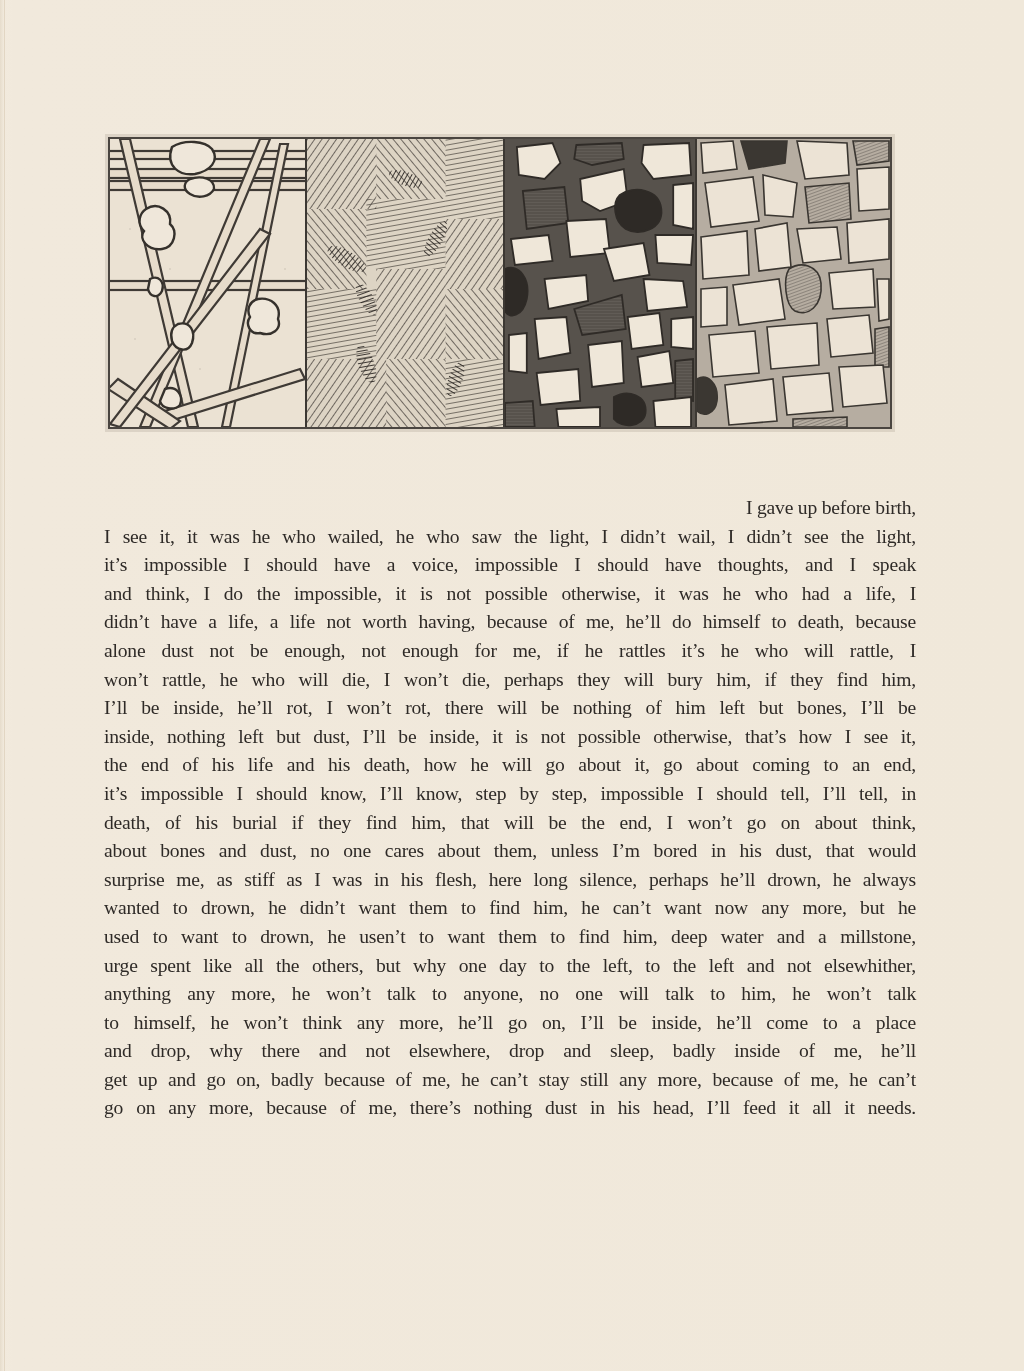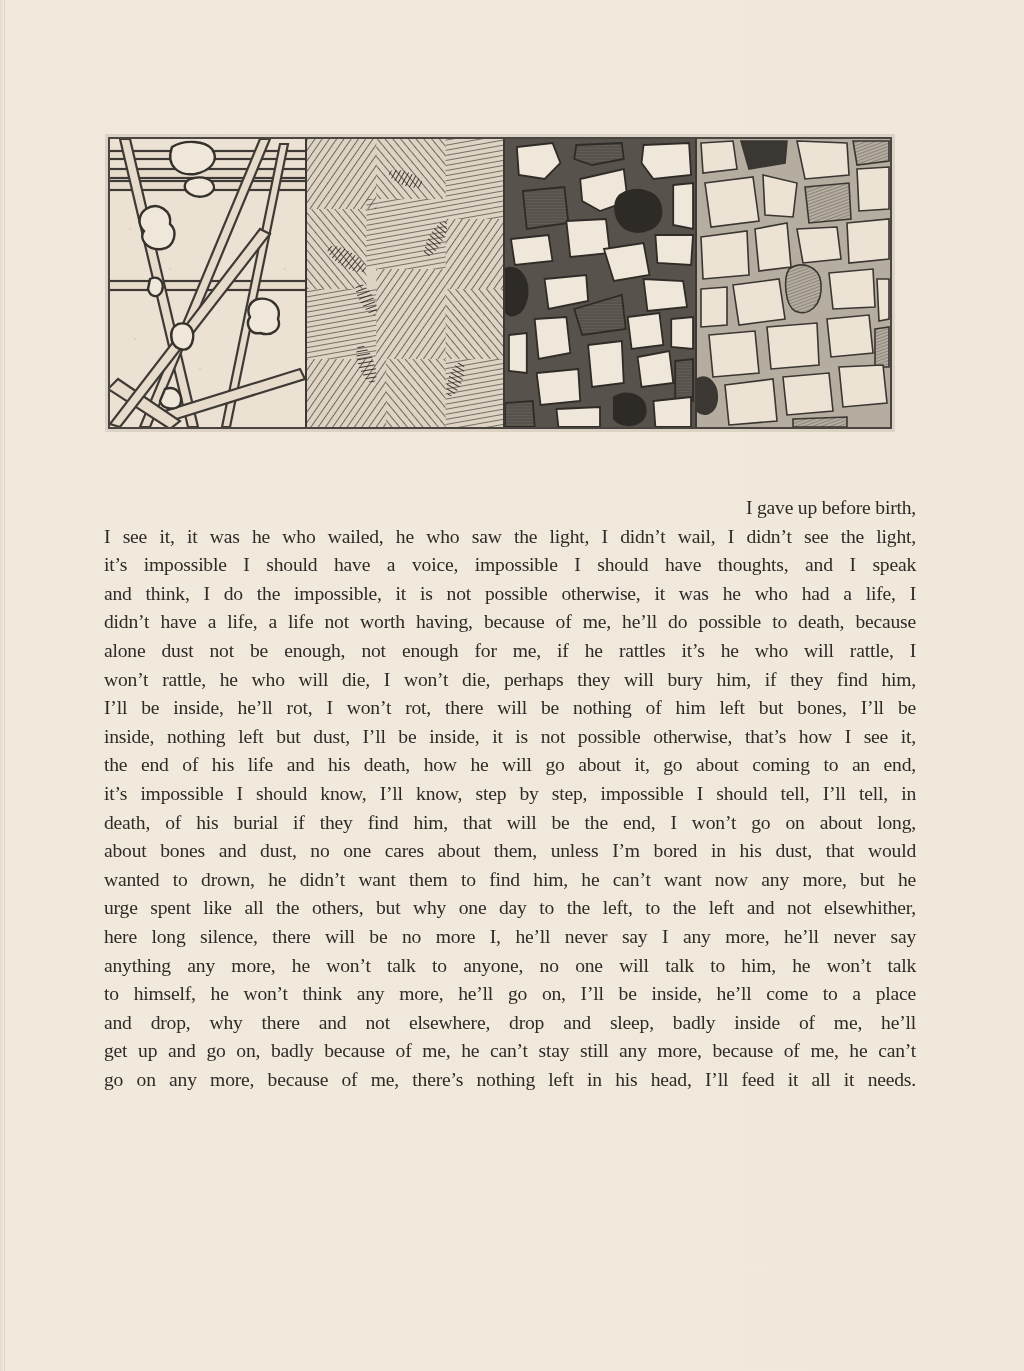--- a/index.html
+++ b/index.html
@@ -236,31 +236,32 @@
         </g>
       </svg>
     </div>
   </div>
 
   <div class="text-block">
     <span class="line opener">I gave up before birth,</span>
     <span class="line">I see it, it was he who wailed, he who saw the light, I didn’t wail, I didn’t see the light,</span>
     <span class="line">it’s impossible I should have a voice, impossible I should have thoughts, and I speak</span>
     <span class="line">and think, I do the impossible, it is not possible otherwise, it was he who had a life, I</span>
-    <span class="line">didn’t have a life, a life not worth having, because of me, he’ll do possible to death, because</span>
+    <span class="line">didn’t have a life, a life not worth having, because of me, he’ll do himself to death, because</span>
     <span class="line">alone dust not be enough, not enough for me, if he rattles it’s he who will rattle, I</span>
     <span class="line">won’t rattle, he who will die, I won’t die, perhaps they will bury him, if they find him,</span>
     <span class="line">I’ll be inside, he’ll rot, I won’t rot, there will be nothing of him left but bones, I’ll be</span>
     <span class="line">inside, nothing left but dust, I’ll be inside, it is not possible otherwise, that’s how I see it,</span>
     <span class="line">the end of his life and his death, how he will go about it, go about coming to an end,</span>
     <span class="line">it’s impossible I should know, I’ll know, step by step, impossible I should tell, I’ll tell, in</span>
-    <span class="line">death, of his burial if they find him, that will be the end, I won’t go on about long,</span>
+    <span class="line">death, of his burial if they find him, that will be the end, I won’t go on about think,</span>
     <span class="line">about bones and dust, no one cares about them, unless I’m bored in his dust, that would</span>
+    <span class="line">surprise me, as stiff as I was in his flesh, here long silence, perhaps he’ll drown, he always</span>
     <span class="line">wanted to drown, he didn’t want them to find him, he can’t want now any more, but he</span>
+    <span class="line">used to want to drown, he usen’t to want them to find him, deep water and a millstone,</span>
     <span class="line">urge spent like all the others, but why one day to the left, to the left and not elsewhither,</span>
-    <span class="line">here long silence, there will be no more I, he’ll never say I any more, he’ll never say</span>
     <span class="line">anything any more, he won’t talk to anyone, no one will talk to him, he won’t talk</span>
     <span class="line">to himself, he won’t think any more, he’ll go on, I’ll be inside, he’ll come to a place</span>
     <span class="line">and drop, why there and not elsewhere, drop and sleep, badly inside of me, he’ll</span>
     <span class="line">get up and go on, badly because of me, he can’t stay still any more, because of me, he can’t</span>
-    <span class="line">go on any more, because of me, there’s nothing left in his head, I’ll feed it all it needs.</span>
+    <span class="line">go on any more, because of me, there’s nothing dust in his head, I’ll feed it all it needs.</span>
   </div>
 </div>
 
 </body></html>

